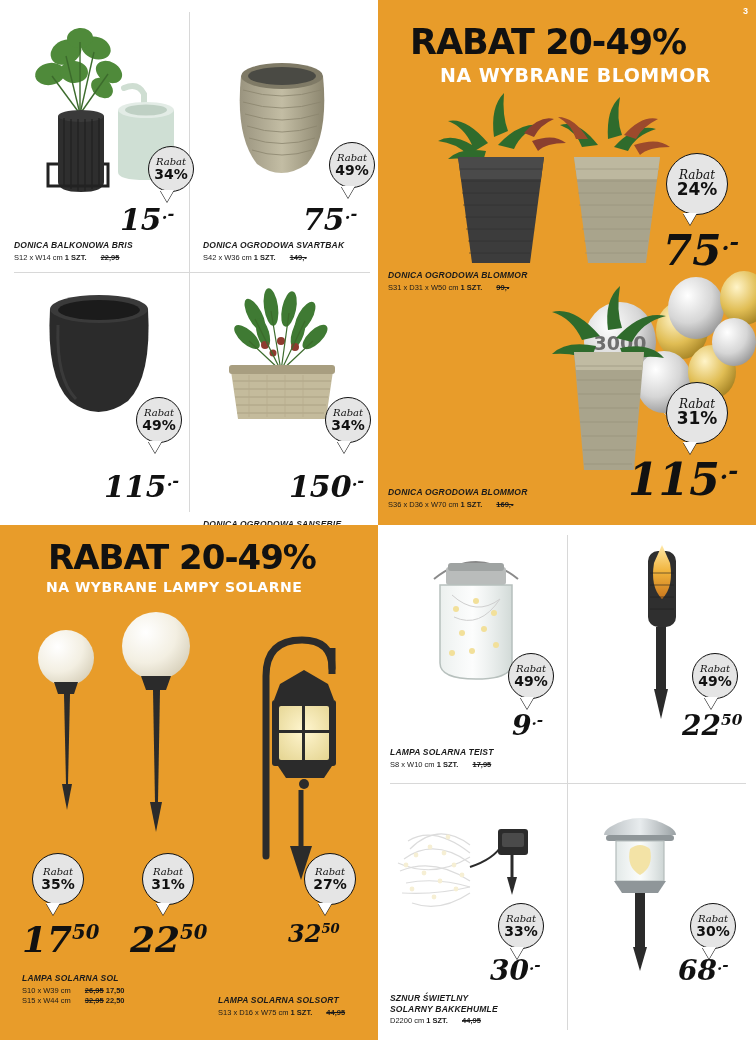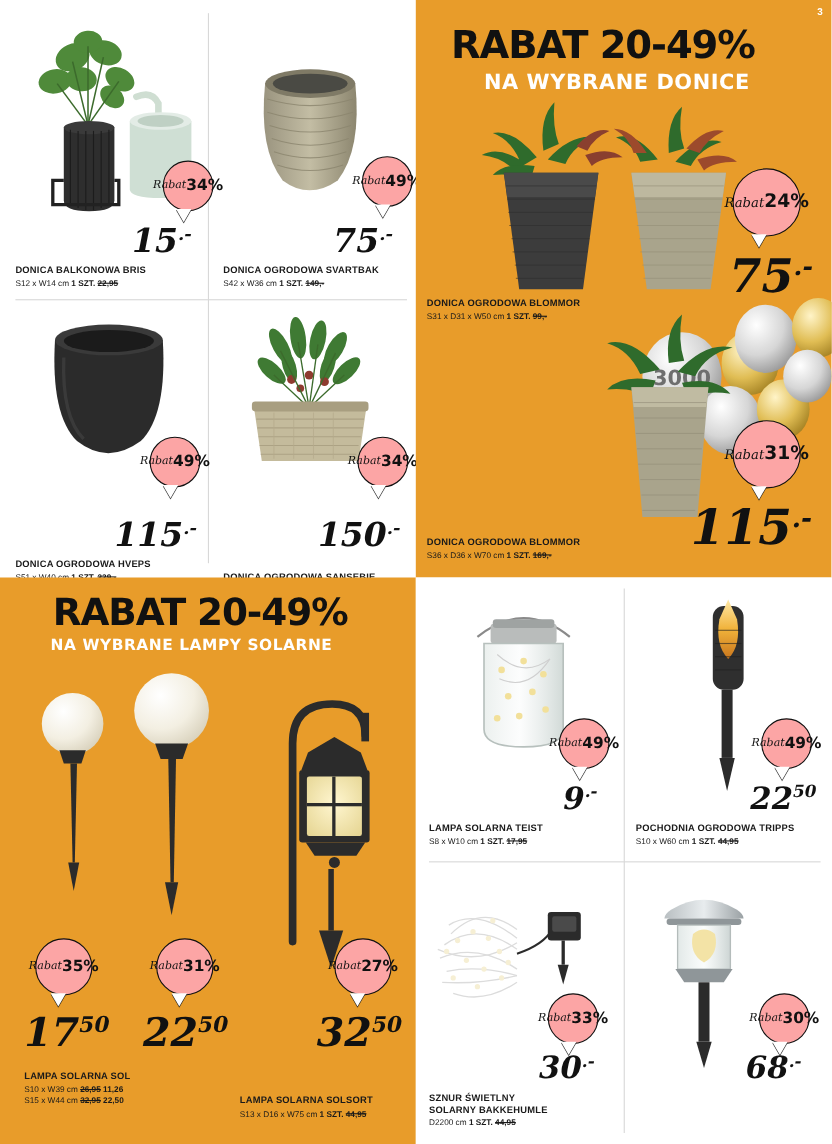--- a/index.html
+++ b/index.html
@@ -15,42 +15,42 @@
 
   
   .cell { position:absolute; background:#fff; }
   .cell.orange { background:#e89c2a; }
 
   .divider { position:absolute; background:#d8d8d8; }
 
   
   .p-name {
     font-size:8.5px; font-weight:bold; color:#1a1a1a;
-    letter-spacing:.2px; line-height:1.25; text-transform:uppercase;
+    letter-spacing:.2px; line-height:1.25; text-transform:uppercase;font-style:italic;
   }
   .p-spec { font-size:7.5px; color:#1a1a1a; margin-top:2px; line-height:1.3; }
   .p-spec b { font-weight:bold; }
-  .strike { text-decoration:line-through; }
+  .strike { text-decoration:line-through;margin-left:12px; }
 
   
   .price {
     font-family:"DejaVu Serif", serif;
     font-weight:bold; font-style:italic;
     color:#111; line-height:.9;
     display:inline-block;
   }
   .price .sup { font-size:.55em; vertical-align:super; }
 
   
   .bubble {
     position:absolute;
     border-radius:50%;
-    background:#fca5a5;
+    background:#e5e5e5;
     border:1.5px solid #111;
-    display:flex; 
+    display:flex; flex-direction:column;
     align-items:center; justify-content:center;
     text-align:center;
   }
   .bubble .r1 {
     font-family:"DejaVu Serif", serif; font-style:italic;
     font-size:10px; color:#111; line-height:1;
   }
   .bubble .r2 {
     font-family:"DejaVu Sans", sans-serif; font-weight:bold;
     font-size:14px; color:#111; line-height:1.05;
@@ -206,28 +206,20 @@
       <div class="bubble" style="left:122px;top:112px;width:46px;height:46px;">
         <span class="r1">Rabat</span>
         <span class="r2">49%</span>
         <span class="tail"></span>
       </div>
 
       <div style="position:absolute;left:90px;top:188px;">
         <span class="price" style="font-size:30px;"><span>115</span><span class="sup">.-</span></span>
       </div>
 
-      <div style="position:absolute;left:0;top:222px;width:175px;">
-        <div class="p-name">DONICA OGRODOWA HVEPS</div>
-        <div class="p-spec">
-          <span>S51 x W40 cm</span>
-          <b>1 SZT.</b>
-          <b class="strike">229,-</b>
-        </div>
-      </div>
     </div>
 
     <div style="position:absolute;left:203px;top:285px;width:170px;height:230px;">
       <svg width="170" height="180" viewBox="0 0 170 180">
         <g fill="#3f7a33">
           <ellipse cx="52" cy="30" rx="7" ry="18" transform="rotate(-28 52 30)"></ellipse>
           <ellipse cx="68" cy="22" rx="7" ry="19" transform="rotate(-8 68 22)"></ellipse>
           <ellipse cx="86" cy="24" rx="7" ry="18" transform="rotate(12 86 24)"></ellipse>
           <ellipse cx="102" cy="32" rx="7" ry="17" transform="rotate(30 102 32)"></ellipse>
           <ellipse cx="44" cy="52" rx="7" ry="16" transform="rotate(-48 44 52)"></ellipse>
@@ -285,21 +277,21 @@
           <b class="strike">229,-</b>
         </div>
       </div>
     </div>
   </div>
 
   <div class="cell orange" style="left:378px;top:0;width:378px;height:525px;">
     <div class="pagenum">3</div>
 
     <div class="banner-title" style="position:absolute;left:32px;top:22px;font-size:35px;">RABAT 20-49%</div>
-    <div class="banner-sub" style="position:absolute;left:62px;top:64px;font-size:19px;">NA WYBRANE DONICE</div>
+    <div class="banner-sub" style="position:absolute;left:62px;top:64px;font-size:19px;">NA WYBRANE BLOMMOR</div>
 
     <svg style="position:absolute;left:50px;top:95px;" width="260" height="185" viewBox="0 0 260 185">
 
       <g fill="#2f6b2c">
         <path d="M60 48 q-22 -26 -40 -22 q16 6 24 24 q-20 -12 -34 -4 q18 2 30 14z"></path>
         <path d="M66 42 q-4 -30 10 -44 q-2 22 4 38z"></path>
         <path d="M70 50 q22 -24 44 -20 q-20 6 -28 24z"></path>
         <path d="M58 56 q-26 -4 -38 8 q22 -2 34 6z"></path>
       </g>
       <g fill="#8a3f2f">
@@ -496,29 +488,29 @@
       <span class="tail"></span>
     </div>
 
     <div style="position:absolute;left:22px;top:398px;">
       <span class="price" style="font-size:36px;"><span>17</span><span class="sup">50</span></span>
     </div>
     <div style="position:absolute;left:130px;top:398px;">
       <span class="price" style="font-size:36px;"><span>22</span><span class="sup">50</span></span>
     </div>
     <div style="position:absolute;left:288px;top:398px;">
-      <span class="price" style="font-size:36px;"><span>32</span><span class="sup">50</span></span>
+      <span class="price" style="font-size:24px;"><span>32</span><span class="sup">50</span></span>
     </div>
 
     <div style="position:absolute;left:22px;top:448px;width:180px;">
       <div class="p-name">LAMPA SOLARNA SOL</div>
       <div class="p-spec">
         <span>S10 x W39 cm</span>
         <b class="strike">26,95</b>
-        <b>11,26</b>
+        <b>17,50</b>
       </div>
       <div class="p-spec" style="margin-top:1px;">
         <span>S15 x W44 cm</span>
         <b class="strike">32,95</b>
         <b>22,50</b>
       </div>
     </div>
 
     <div style="position:absolute;left:218px;top:470px;width:160px;">
       <div class="p-name">LAMPA SOLARNA SOLSORT</div>
@@ -605,28 +597,20 @@
       <div class="bubble" style="left:114px;top:120px;width:46px;height:46px;">
         <span class="r1">Rabat</span>
         <span class="r2">49%</span>
         <span class="tail"></span>
       </div>
 
       <div style="position:absolute;left:104px;top:180px;">
         <span class="price" style="font-size:28px;"><span>22</span><span class="sup">50</span></span>
       </div>
 
-      <div style="position:absolute;left:0;top:214px;width:175px;">
-        <div class="p-name">POCHODNIA OGRODOWA TRIPPS</div>
-        <div class="p-spec">
-          <span>S10 x W60 cm</span>
-          <b>1 SZT.</b>
-          <b class="strike">44,95</b>
-        </div>
-      </div>
     </div>
 
     <div style="position:absolute;left:12px;top:268px;width:172px;height:240px;">
       <svg width="172" height="180" viewBox="0 0 172 180">
         <g stroke="#dcdcdc" stroke-width="1.2" fill="none">
           <path d="M14 66 q30 -22 66 4"></path>
             <path d="M10 78 q34 -14 70 10"></path>
           <path d="M16 90 q30 -6 64 4"></path>
             <path d="M12 100 q34 2 68 -6"></path>
           <path d="M20 56 q28 -28 60 -4"></path>

